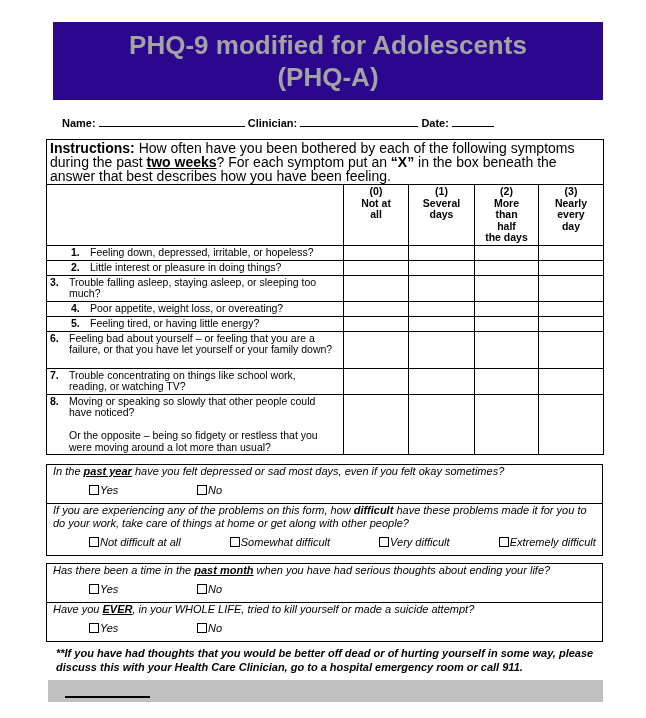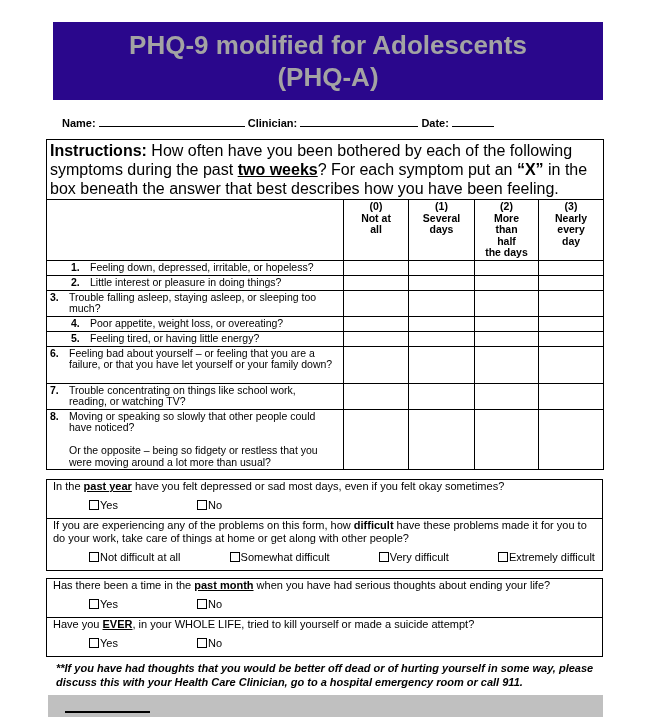--- a/index.html
+++ b/index.html
@@ -38,40 +38,40 @@
 
   table.form-table {
     border-collapse:collapse;
     margin:10px 0 0 46px;
     width:557px;
     font-size:10.5px;
     line-height:11.5px;
     table-layout:fixed;
   }
   table.form-table td { border:1px solid #000; padding:1px 3px; vertical-align:top; }
-  td.instr-cell { padding:2px 5px 3px 5px; font-size:16px; line-height:19px; }
+  td.instr-cell { padding:2px 5px 3px 5px; font-size:14px; line-height:14px; }
   td.col-head {
     text-align:center; font-weight:bold;
     white-space:pre-line; padding-top:2px;
   }
   span.q-num { display:inline-block; width:19px; font-weight:bold; vertical-align:top; }
   span.q-text { display:inline-block; width:calc(100% - 24px); white-space:pre-line; vertical-align:top; }
   tr.rh1 td { height:12px;padding-left:24px; } tr.rh2 td { height:23px; } tr.rh3 td { height:34px; } tr.rh5 td { height:57px; }
 
   .qbox {
     box-sizing:border-box;
     border:1px solid #000;
     margin-left:46px;
     width:557px;
     font-size:11px;
     line-height:13px;
   }
   .qbox-a { margin-top:9px; }
   .qbox-b { margin-top:7px; }
-  .qsection { padding:0 6px 4px 6px; }
+  .qsection { padding:0 6px 4px 6px;font-style:italic; }
   .qsection + .qsection { border-top:1px solid #000; }
   .opt-row { margin-top:6px; margin-bottom:2px; white-space:nowrap; }
   .opt { display:inline-block; }
   .indent42 { margin-left:36px; }
   .gap30 { margin-left:46px; }
   .checkbox {
     display:inline-block;
     width:8px; height:8px;
     border:1px solid #000;
     margin-right:1px;

